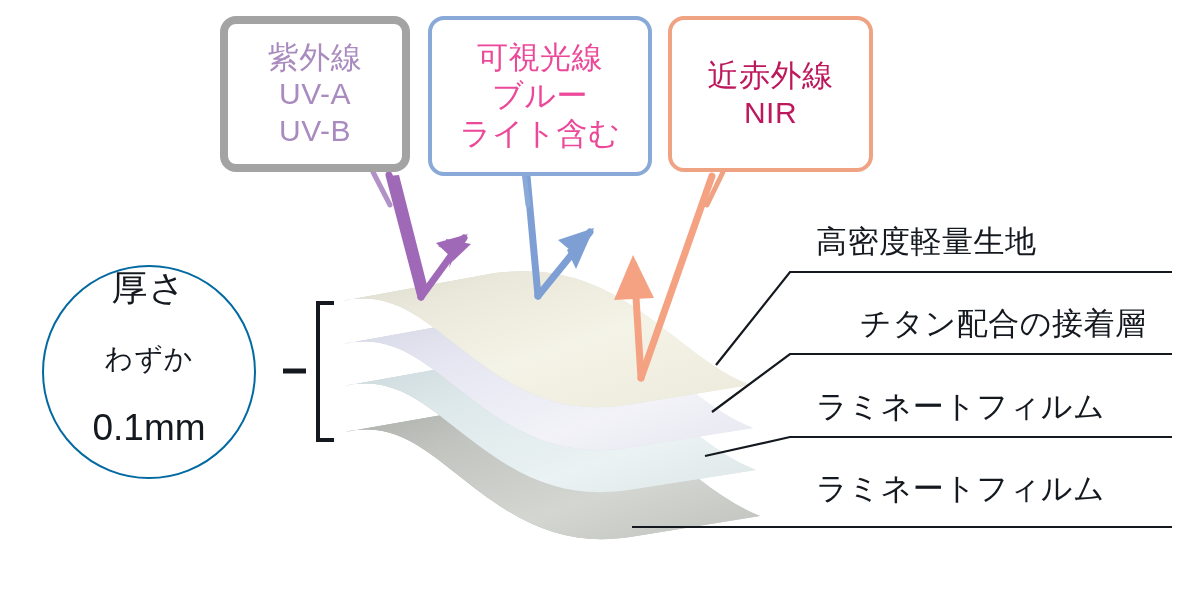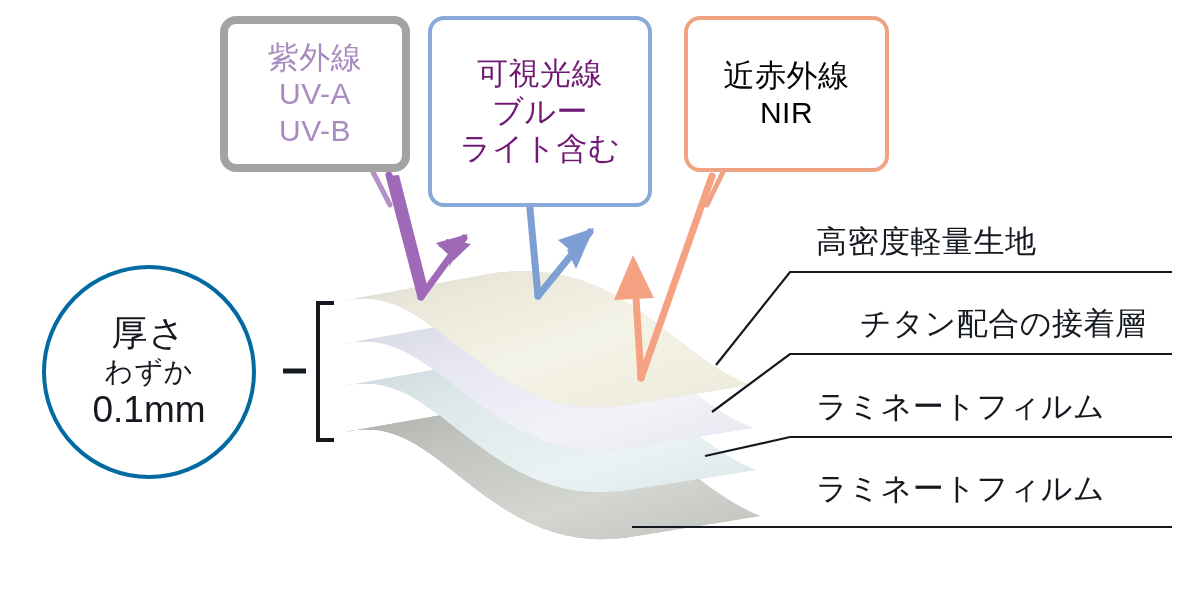--- a/index.html
+++ b/index.html
@@ -44,45 +44,46 @@
   .callout .latin {
     font-size: 30px;
   }
 
   #callout-uv {
     left: 220px; top: 16px; width: 190px; height: 156px;
     border: 8px solid #a3a3a3;
     color: #a98bbf;
   }
   #callout-visible {
-    left: 428px; top: 16px; width: 224px; height: 191px;
+    left: 428px; top: 16px; width: 224px; height: 160px;
     border: 4px solid #89a9d8;
-    color: #701a75;
+    color: #ec4899;
   }
   #callout-nir {
-    left: 684px; top: 16px; width: 205px; height: 156px;
+    left: 668px; top: 16px; width: 205px; height: 156px;
     border: 4px solid #f0a383;
-    color: #000000;
+    color: #be185d;
   }
 
   
   #thickness-circle {
     position: absolute;
     left: 42px; top: 265px;
     width: 214px; height: 214px;
-    border: 4px solid #0369a1;
+    border: 2px solid #0369a1;
     border-radius: 50%;
     box-sizing: border-box;
     display: flex;
     flex-direction: column;
     align-items: center;
-    justify-content: center;
+    justify-content: flex-start;
     color: #14181f;
     text-align: center;
     line-height: 1.16;
+    gap: 32px;
   }
   #thickness-circle .t-big   { font-size: 36px; letter-spacing: 1px; }
   #thickness-circle .t-small { font-size: 28px; letter-spacing: 1px; margin-top: 2px;}
   #thickness-circle .t-value { font-size: 37px; letter-spacing: 0px; margin-top: 0;}
 
   
   .layer-label {
     position: absolute;
     font-size: 31px;
     color: #14181f;

